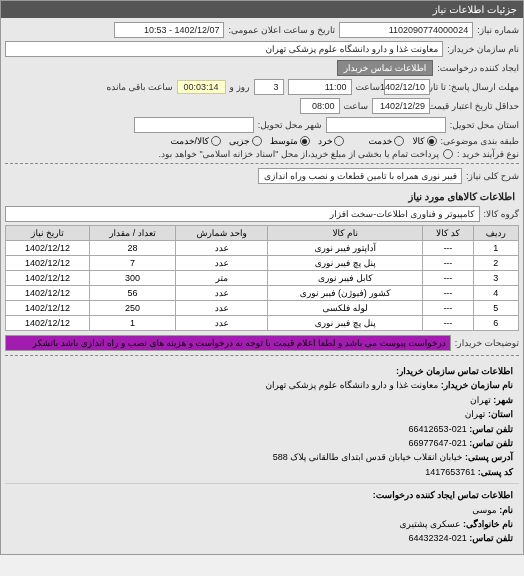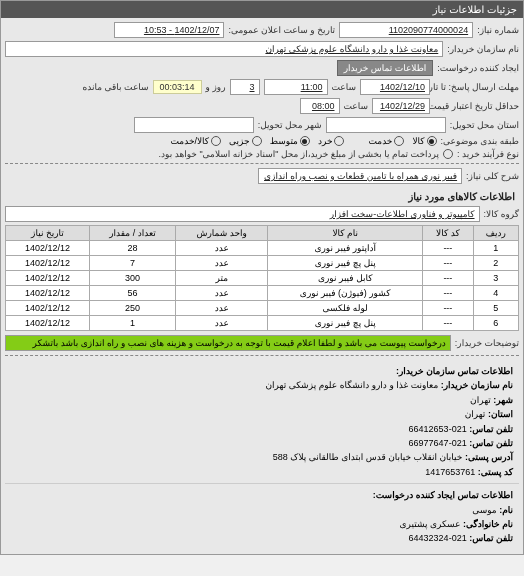--- a/index.html
+++ b/index.html
@@ -40,21 +40,20 @@
 }
 .value-box {
   background: #fff;
   border: 1px solid #999;
   padding: 1px 4px;
   font-size: 9px;
   min-height: 16px;
   display: inline-flex;
   align-items: center;
   color: #222;
-  text-decoration: underline;
 }
 .btn {
   background: #888;
   color: #fff;
   border: 1px solid #666;
   padding: 2px 6px;
   font-size: 9px;
   cursor: pointer;
 }
 .radio-group {
@@ -121,21 +120,21 @@
   font-size: 9px;
   line-height: 1.6;
 }
 .info-block .bold {
   font-weight: bold;
 }
 .full-width-box {
   width: 98%;
 }
 .note-box {
-  background: #84cc16;
+  background: #a21caf;
   border: 1px solid #999;
   padding: 2px 4px;
   font-size: 9px;
 }
 </style>
 </head>
 <body>
 
 <div class="panel">
   <div class="header-bar">جزئیات اطلاعات نیاز</div>
@@ -154,21 +153,21 @@
       <span class="value-box" style="flex:1">معاونت غذا و دارو دانشگاه علوم پزشکی تهران</span>
     </div>
 
     <div class="row">
       <span class="label">ایجاد کننده درخواست:</span>
       <button class="btn">اطلاعات تماس خریدار</button>
     </div>
 
     <div class="row">
       <span class="label" style="width:85px">مهلت ارسال پاسخ: تا تاریخ:</span>
-      <span class="value-box" style="width:70px">1402/12/10</span>
+      <span class="value-box" style="width:46px">1402/12/10</span>
       <span class="label">ساعت</span>
       <span class="value-box" style="width:64px">11:00</span>
       <span class="value-box" style="width:30px;text-align:center">3</span>
       <span class="label">روز و</span>
       <span class="timer-box">00:03:14</span>
       <span class="label">ساعت باقی مانده</span>
     </div>
 
     <div class="row">
       <span class="label" style="width:85px">حداقل تاریخ اعتبار قیمت: تا تاریخ:</span>

